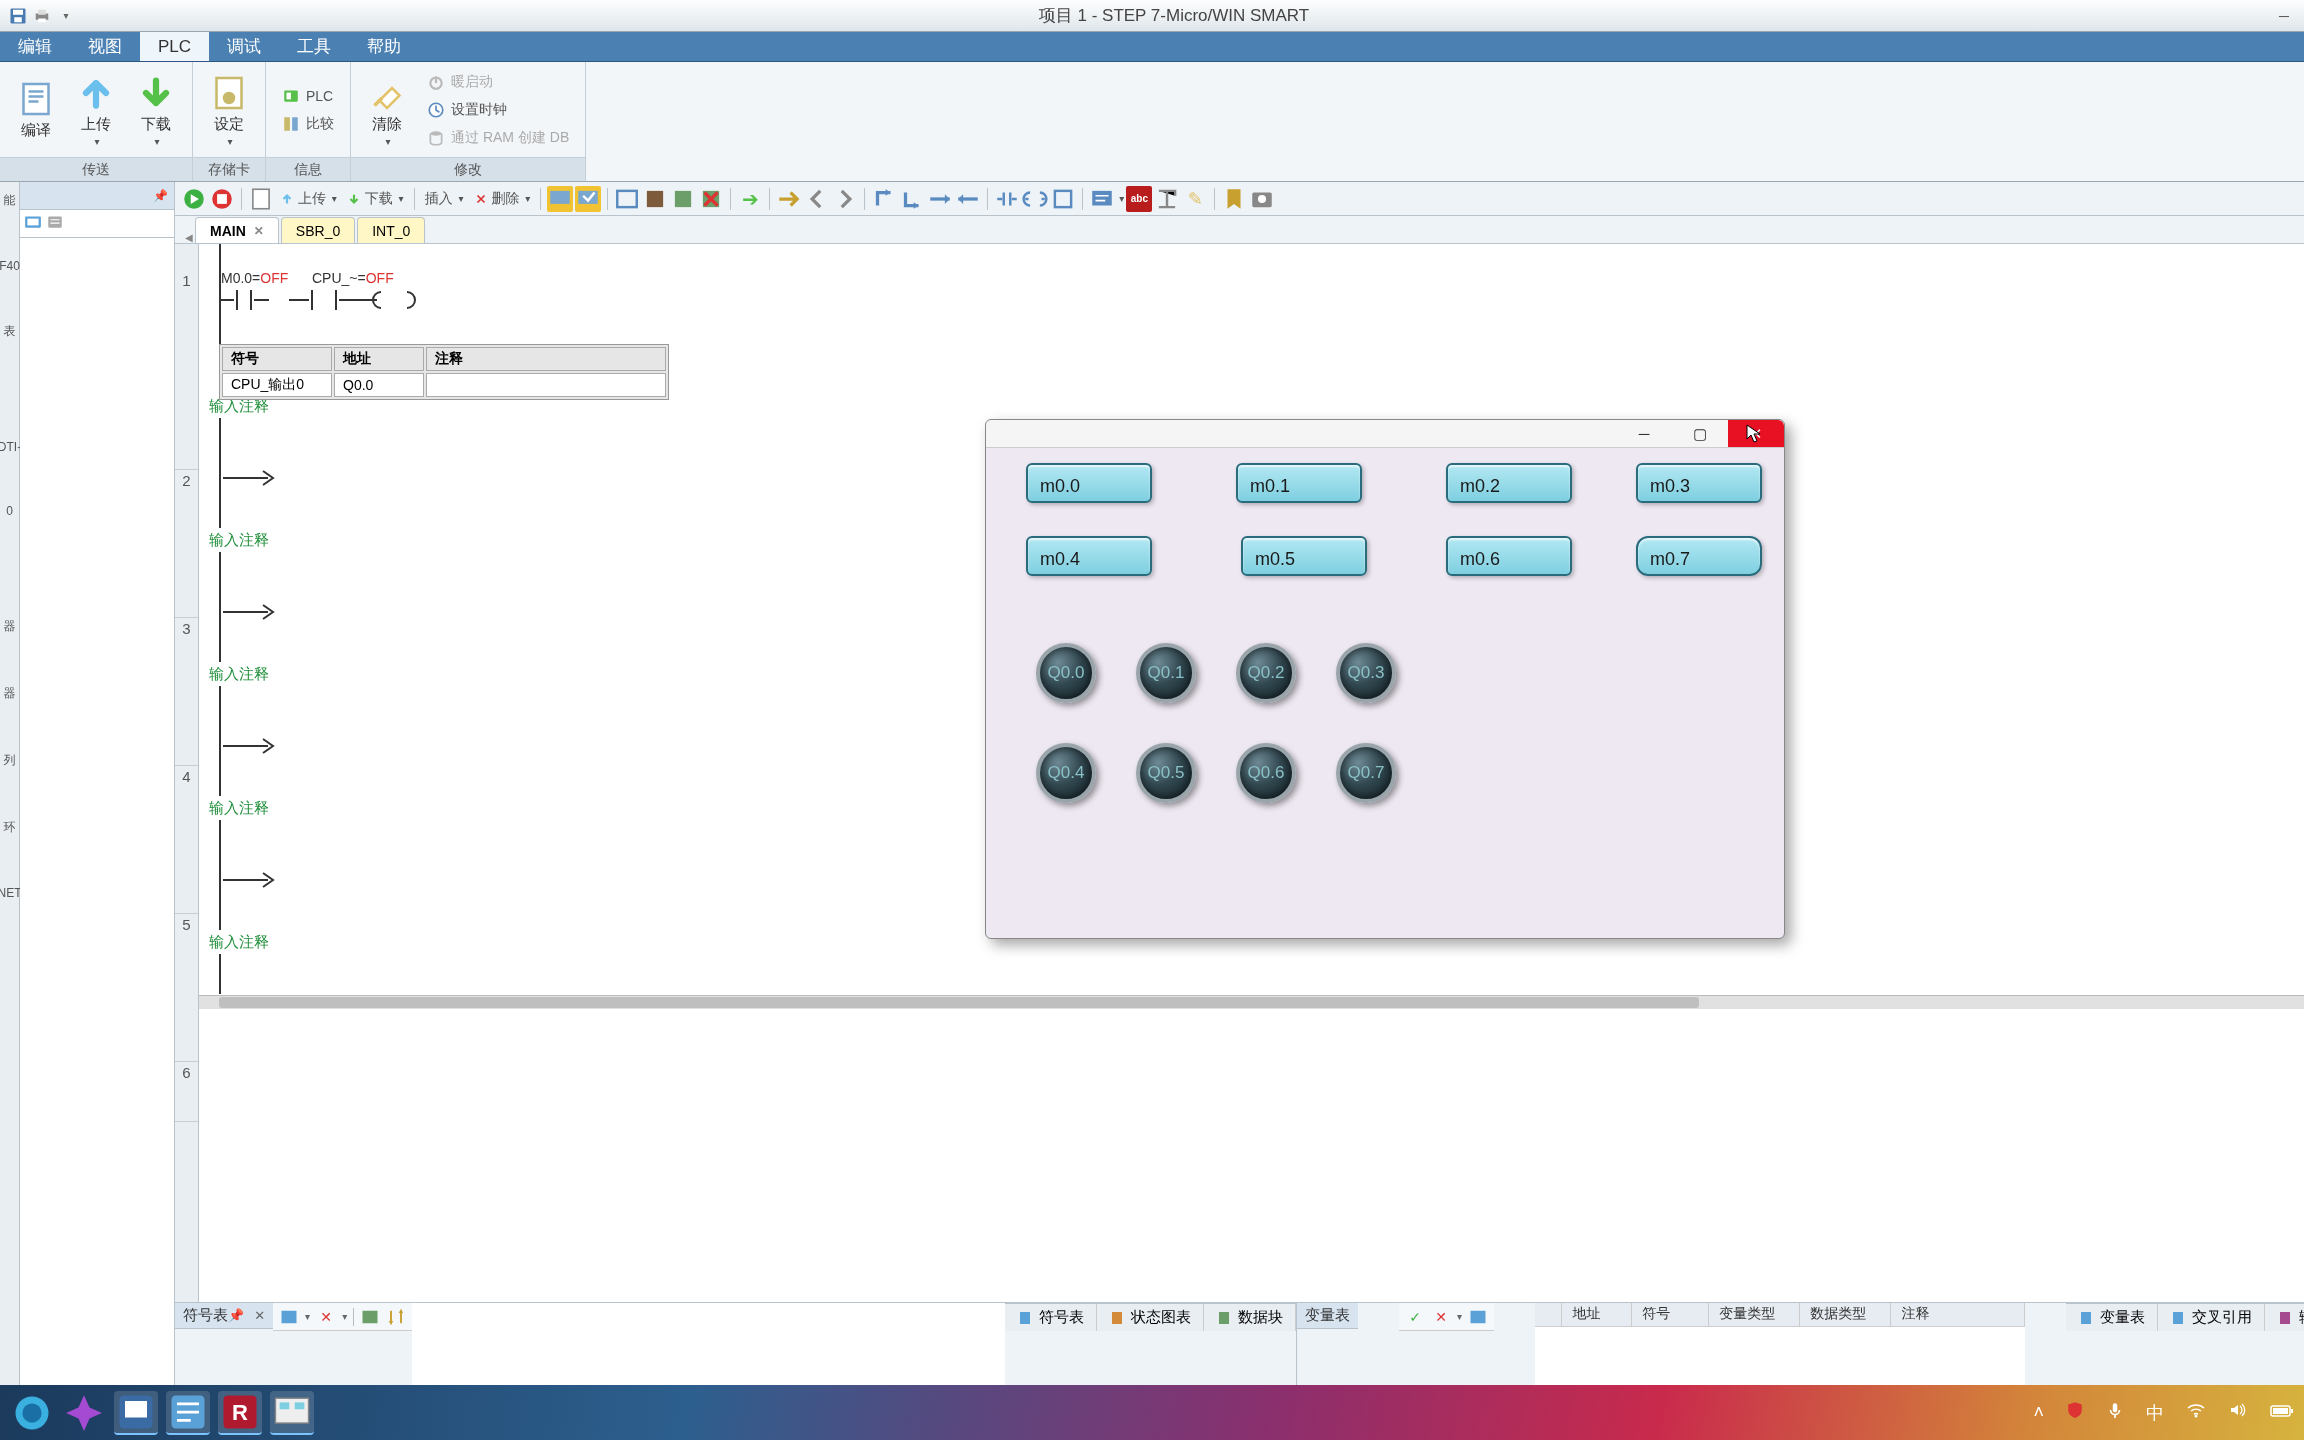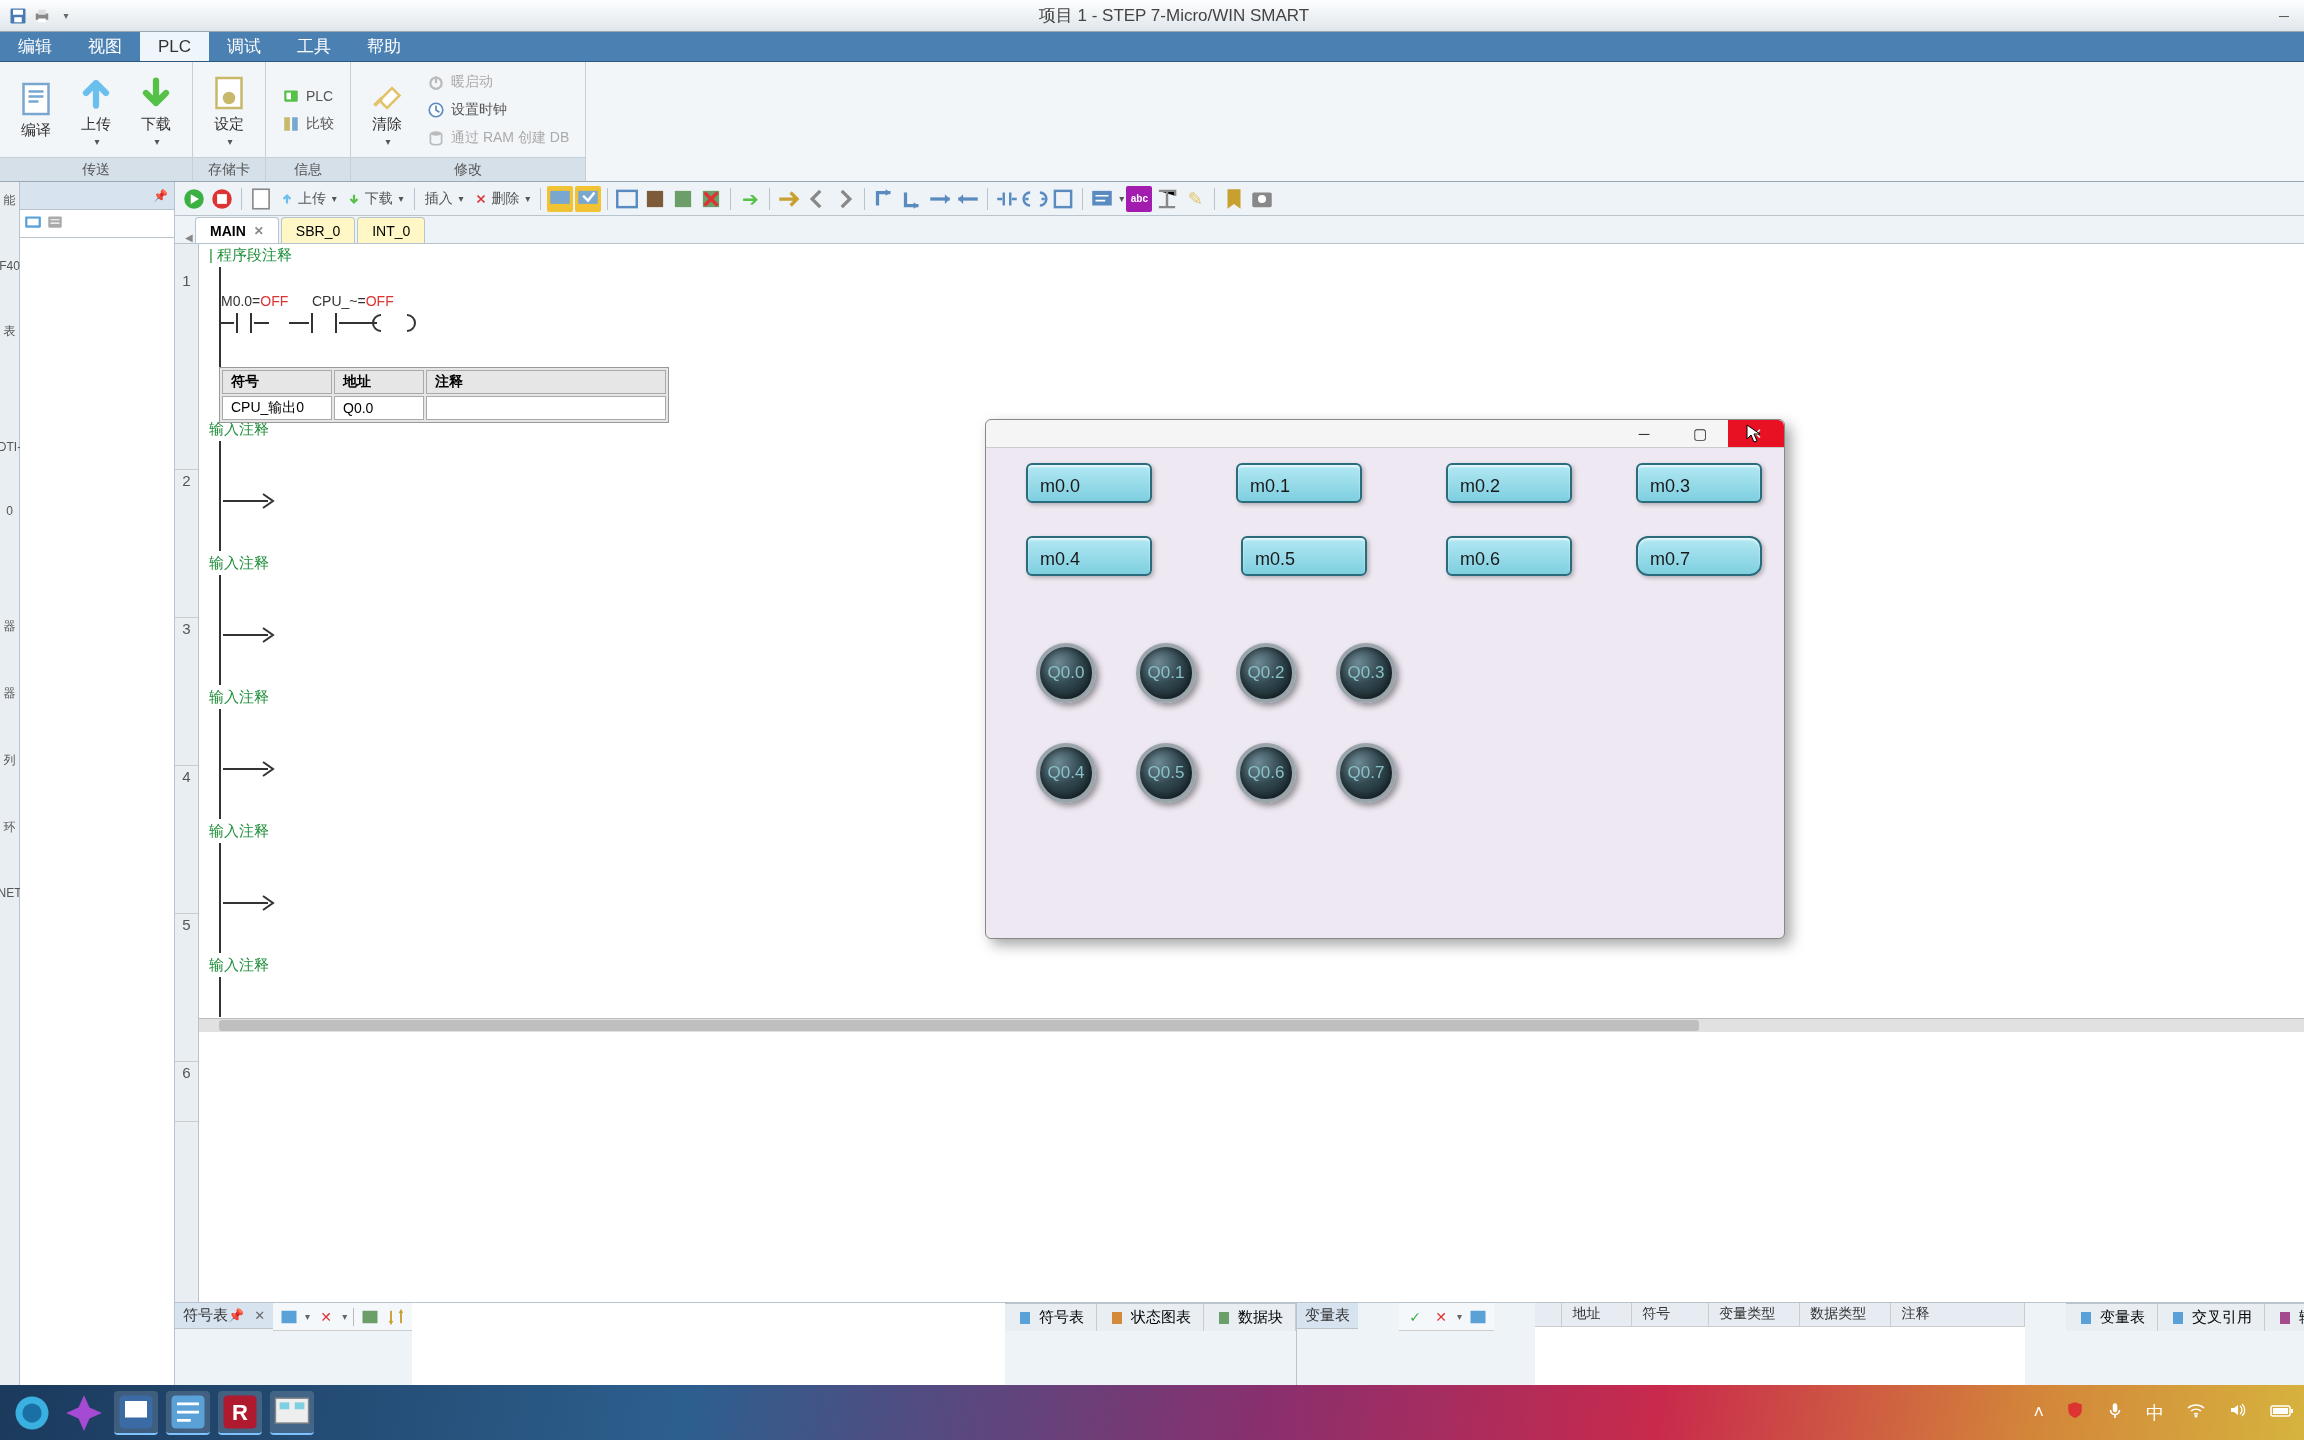--- a/index.html
+++ b/index.html
@@ -442,21 +442,21 @@
             </svg>
           </span>
         <span class="tb-sep"></span>
         <span class="tb-btn">
             <svg viewBox="0 0 16 16">
               <rect x="2" y="3" width="12" height="9" fill="#5a8bc0"></rect>
               <path d="M4 6h8M4 9h6" stroke="#fff"></path>
             </svg>
           </span>
           <span class="dd-arrow">▾</span>
-        <span class="tb-btn" style="background:#a21caf;color:#fff;font-size:10px;font-weight:bold;">abc</span>
+        <span class="tb-btn" style="background:#b91c1c;color:#fff;font-size:10px;font-weight:bold;">abc</span>
         <span class="tb-btn">
             <svg viewBox="0 0 16 16">
               <path d="M3 3h10v3M3 13h10M8 3v10" stroke="#888" stroke-width="1.5"></path>
             </svg>
           </span>
         <span class="tb-btn" style="color:#e2c36a;font-size:18px;">✎</span>
         <span class="tb-sep"></span>
         <span class="tb-btn">
             <svg viewBox="0 0 16 16">
               <path d="M4 2h8v12l-4-3-4 3z" fill="#c8a030"></path>
@@ -490,21 +490,20 @@
           <div class="gutter-num" style="height:200px;">1</div>
           <div class="gutter-num">2</div>
           <div class="gutter-num">3</div>
           <div class="gutter-num">4</div>
           <div class="gutter-num">5</div>
           <div class="gutter-num" style="height:60px;">6</div>
         </div>
         <div class="ladder">
 
           <div class="rung">
-            <div class="rung-comment">| <span>程序段注释</span></div>
             <div class="rung-body first">
               <span class="rail"></span>
               <span class="contact-label" style="left:22px;"><span>M0.0=</span><span class="contact-off">OFF</span></span>
               <span class="contact-label" style="left:113px;"><span>CPU_~=</span><span class="contact-off">OFF</span></span>
               <span class="contact-sym" style="left:20px;">
                   <svg width="50" height="24" viewBox="0 0 50 24">
                     <path d="M0 12h15M35 12h15M18 2v20M32 2v20" stroke="#333" stroke-width="2"></path>
                   </svg>
                 </span>
               <span class="contact-sym" style="left:90px;">

